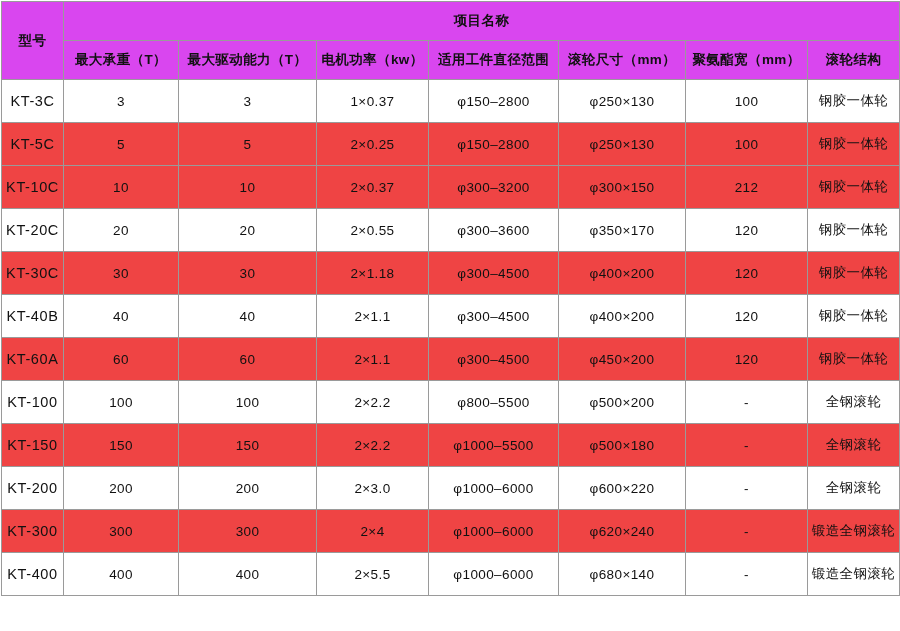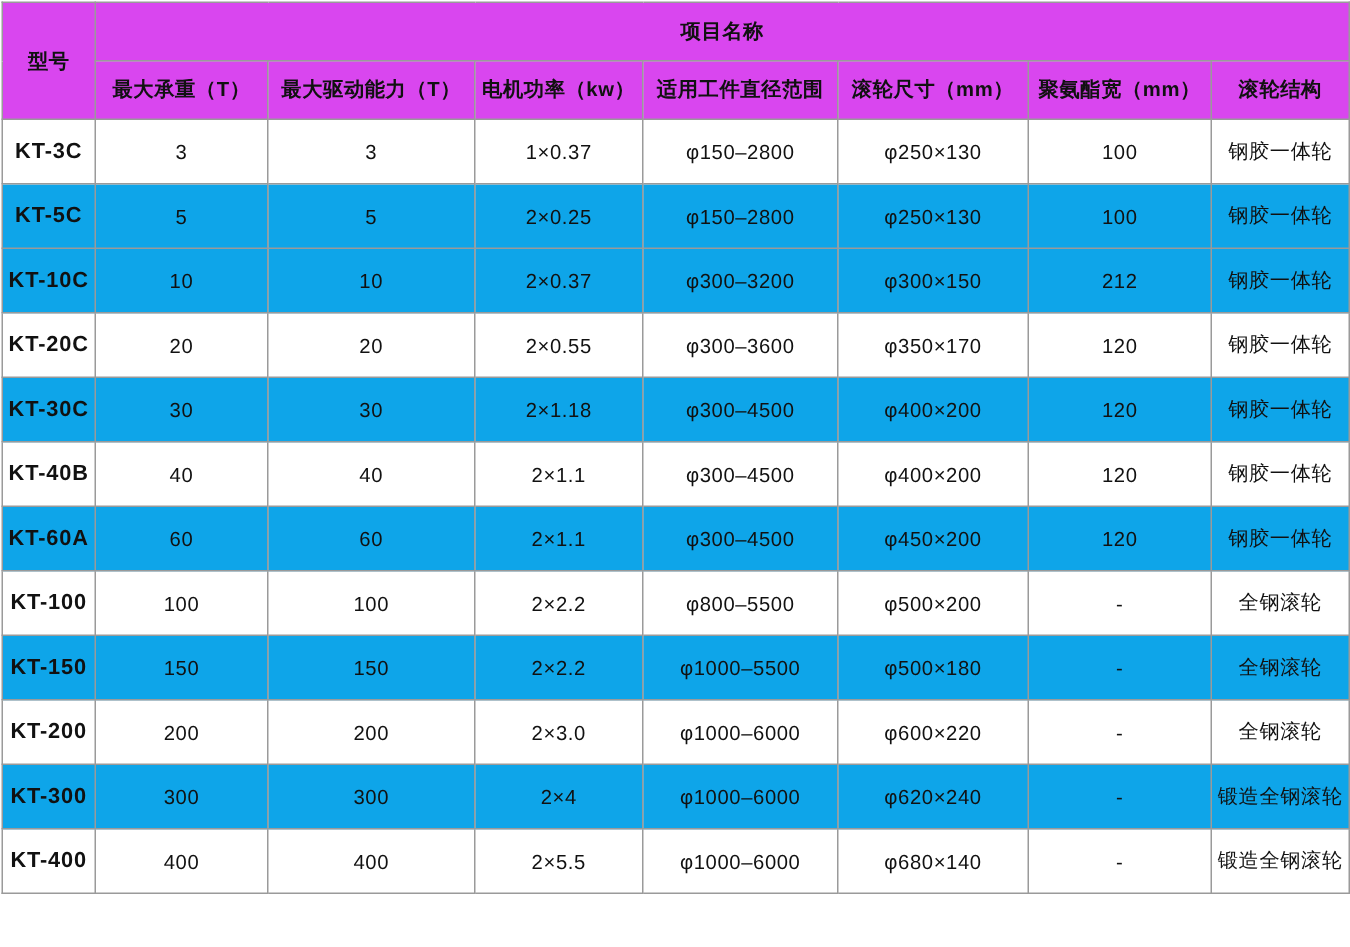--- a/index.html
+++ b/index.html
@@ -42,24 +42,24 @@
   }
   .model-head {
     font-weight: bold;
     font-size: 15px;
   }
   tbody td {
     height: 42px;
     background: #ffffff;
   }
   tbody tr.alt td {
-    background: #0ea5e9;
+    background: #ef4444;
   }
   td.model {
-    font-weight: bold;
+    font-weight: normal;
     font-size: 14.5px;
     letter-spacing: 0.6px;
   }
   td.struct {
     font-size: 13.5px;
   }
   .num {
     font-size: 14px;
   }
   .col-model   { width: 62px; }

